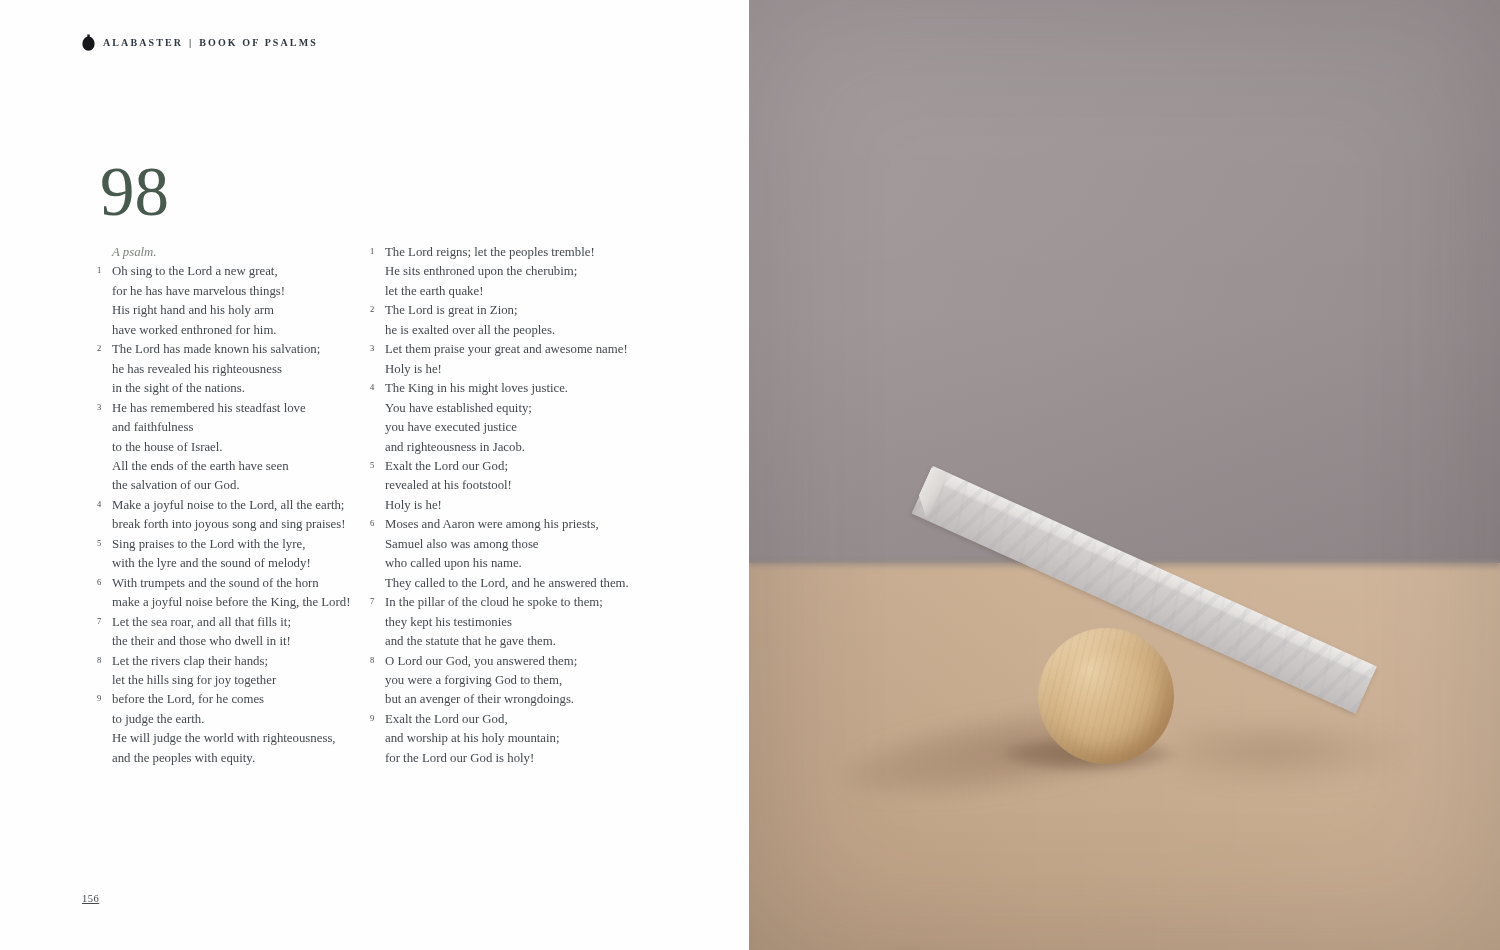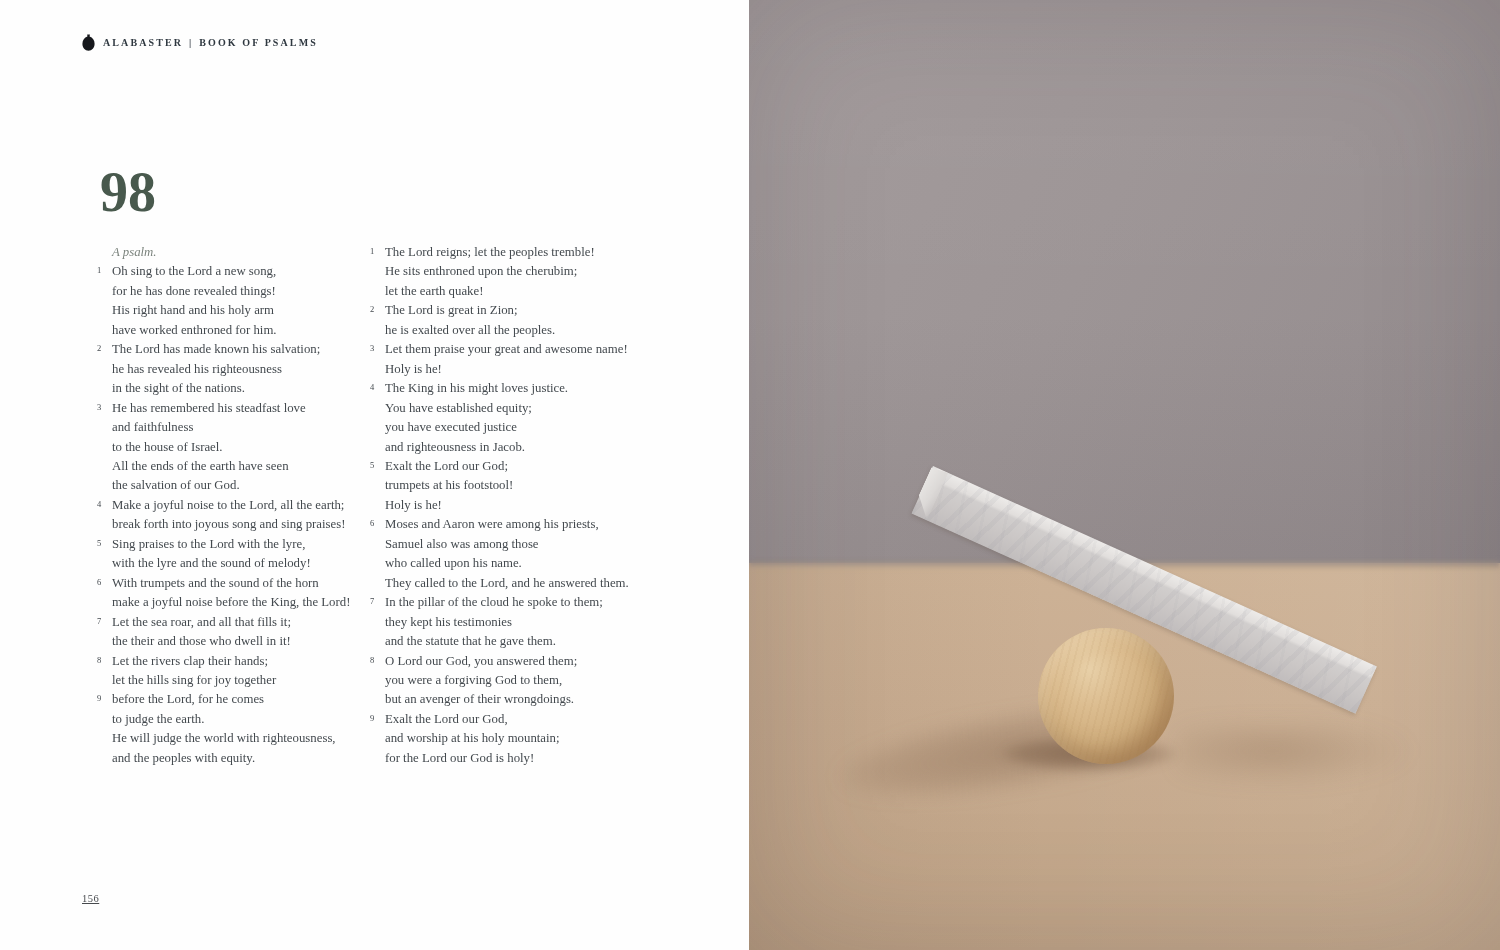--- a/index.html
+++ b/index.html
@@ -9,22 +9,22 @@
   html,body{width:1500px;height:950px;overflow:hidden;background:#fff;
     font-family:"Liberation Serif",serif;}
   .page{position:relative;width:1500px;height:950px;background:#000000;border-radius:13px;}
 
   
   .text-page{position:absolute;left:0;top:0;width:749px;height:950px;background:#fefefe;}
   .brand-row{position:absolute;left:82px;top:34px;display:flex;align-items:center;gap:8px;}
   .brand-logo{width:13px;height:17px;display:block;}
   .brand-text{font-size:10px;letter-spacing:2.1px;font-weight:bold;color:#2f3840;white-space:nowrap;}
   .brand-text .sep{margin:0 6px;color:#2f3840;font-weight:bold;}
-  .psalm-number{position:absolute;top:150px;font-size:56px;line-height:84px;
-    color:#48594d;font-weight:bold;}
+  .psalm-number{position:absolute;top:150px;font-size:69px;line-height:84px;
+    color:#48594d;font-weight:normal;}
   #num0{left:100px;}
   #num1{left:386px;}
   .psalm-col{position:absolute;top:243px;white-space:nowrap;}
   #col0{left:112px;}
   #col1{left:385px;}
   .pline{position:relative;font-size:12.8px;line-height:19.45px;color:#43494e;}
   .pline .vnum{position:absolute;left:-15px;top:-1px;font-size:8.5px;color:#43494e;}
   .inscription{font-style:italic;color:#7b837d;}
   .page-number{position:absolute;left:82px;top:893px;font-size:10.5px;color:#46494d;letter-spacing:0.5px;text-decoration:underline;}
 
@@ -85,22 +85,22 @@
       </svg>
       <div class="brand-text">
         <span>ALABASTER</span><span class="sep">|</span><span>BOOK OF PSALMS</span>
       </div>
     </div>
 
     <div class="psalm-number" id="num0">98</div>
 
     <div class="psalm-col" id="col0">
       <div class="pline inscription">A psalm.</div>
-    <div class="pline"><span class="vnum">1</span><span>Oh sing to the Lord a new song,</span></div>
-        <div class="pline"><span>for he has done revealed things!</span></div>
+    <div class="pline"><span class="vnum">1</span><span>Oh sing to the Lord a new great,</span></div>
+        <div class="pline"><span>for he has have marvelous things!</span></div>
         <div class="pline"><span>His right hand and his holy arm</span></div>
         <div class="pline"><span>have worked enthroned for him.</span></div>
         <div class="pline"><span class="vnum">2</span><span>The Lord has made known his salvation;</span></div>
         <div class="pline"><span>he has revealed his righteousness</span></div>
         <div class="pline"><span>in the sight of the nations.</span></div>
         <div class="pline"><span class="vnum">3</span><span>He has remembered his steadfast love</span></div>
         <div class="pline"><span>and faithfulness</span></div>
         <div class="pline"><span>to the house of Israel.</span></div>
         <div class="pline"><span>All the ends of the earth have seen</span></div>
         <div class="pline"><span>the salvation of our God.</span></div>
@@ -126,21 +126,21 @@
         <div class="pline"><span>let the earth quake!</span></div>
         <div class="pline"><span class="vnum">2</span><span>The Lord is great in Zion;</span></div>
         <div class="pline"><span>he is exalted over all the peoples.</span></div>
         <div class="pline"><span class="vnum">3</span><span>Let them praise your great and awesome name!</span></div>
         <div class="pline"><span>Holy is he!</span></div>
         <div class="pline"><span class="vnum">4</span><span>The King in his might loves justice.</span></div>
         <div class="pline"><span>You have established equity;</span></div>
         <div class="pline"><span>you have executed justice</span></div>
         <div class="pline"><span>and righteousness in Jacob.</span></div>
         <div class="pline"><span class="vnum">5</span><span>Exalt the Lord our God;</span></div>
-        <div class="pline"><span>trumpets at his footstool!</span></div>
+        <div class="pline"><span>revealed at his footstool!</span></div>
         <div class="pline"><span>Holy is he!</span></div>
         <div class="pline"><span class="vnum">6</span><span>Moses and Aaron were among his priests,</span></div>
         <div class="pline"><span>Samuel also was among those</span></div>
         <div class="pline"><span>who called upon his name.</span></div>
         <div class="pline"><span>They called to the Lord, and he answered them.</span></div>
         <div class="pline"><span class="vnum">7</span><span>In the pillar of the cloud he spoke to them;</span></div>
         <div class="pline"><span>they kept his testimonies</span></div>
         <div class="pline"><span>and the statute that he gave them.</span></div>
         <div class="pline"><span class="vnum">8</span><span>O Lord our God, you answered them;</span></div>
         <div class="pline"><span>you were a forgiving God to them,</span></div>

